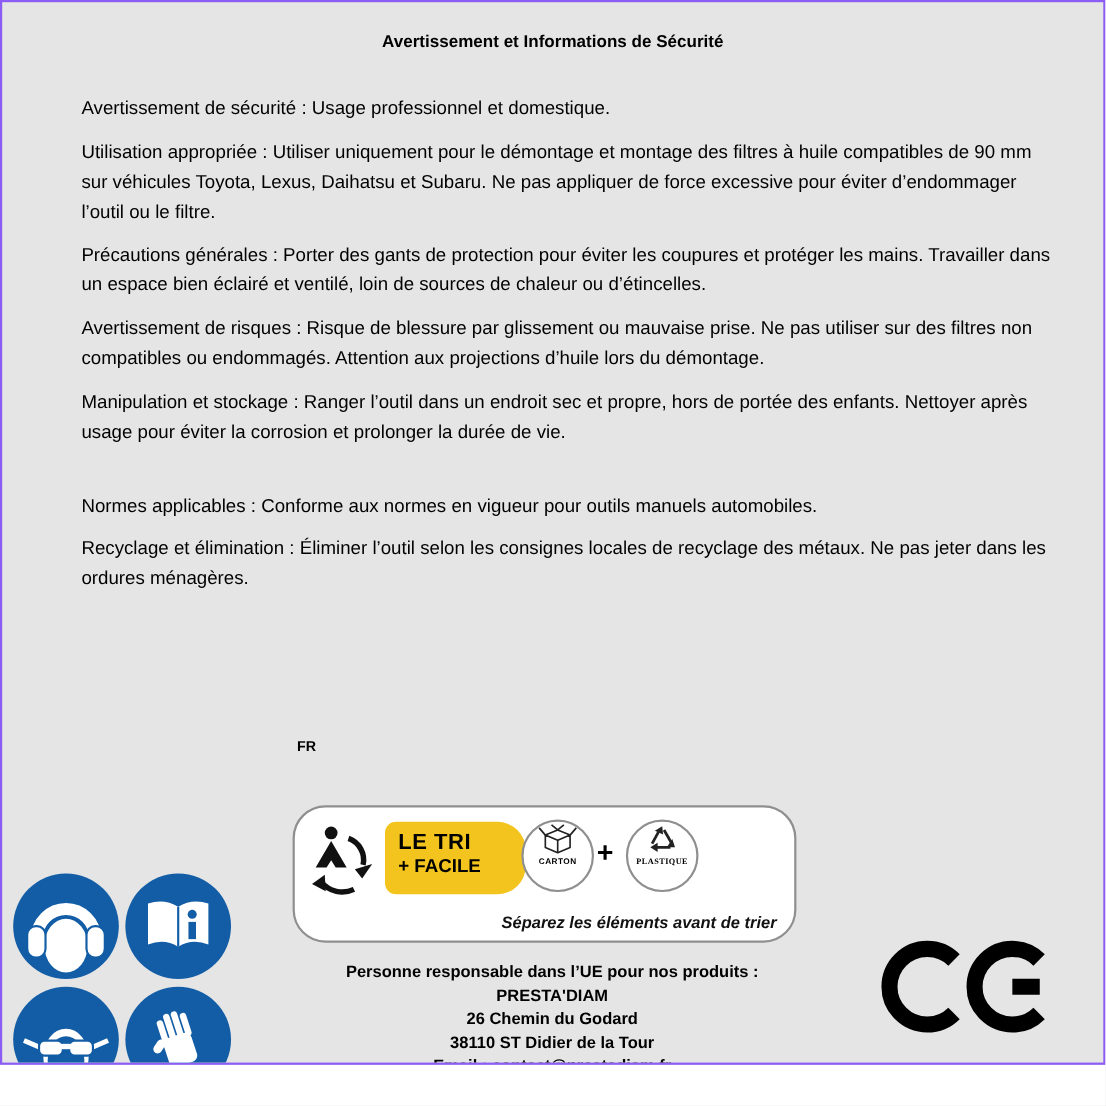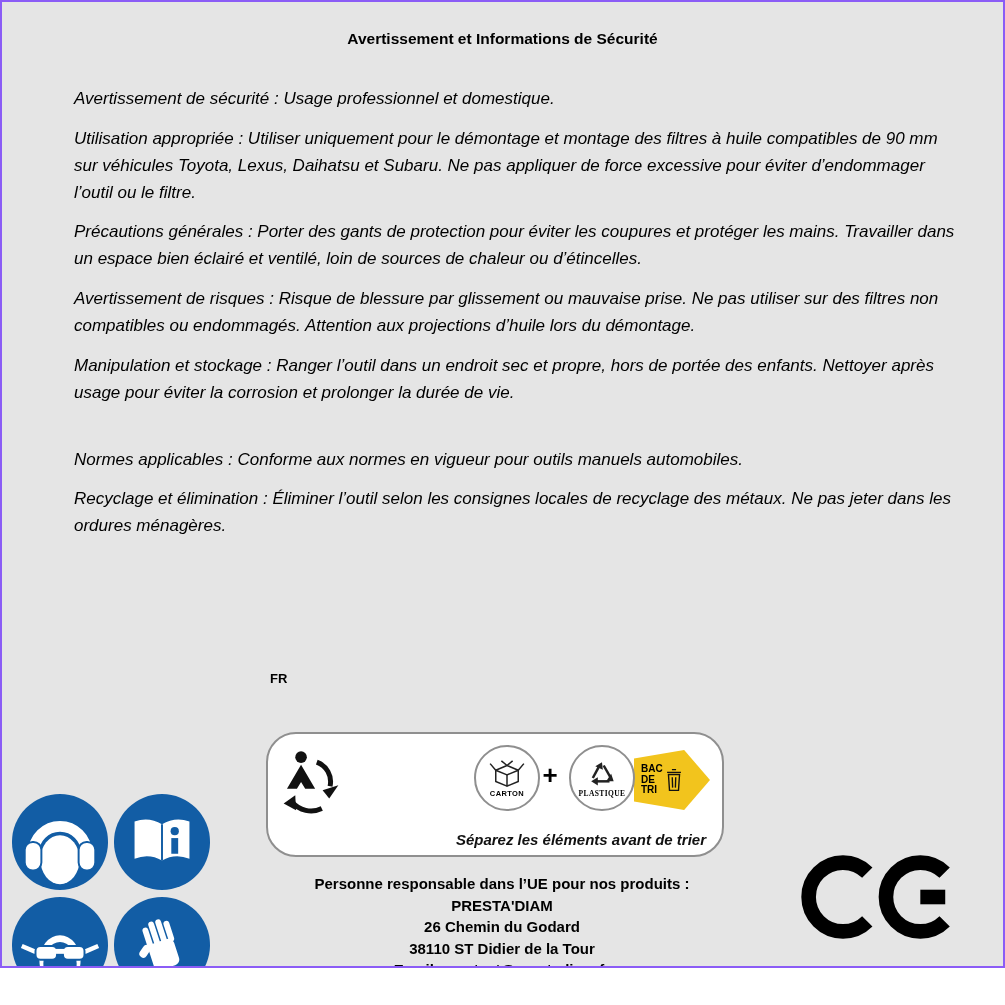--- a/index.html
+++ b/index.html
@@ -2,35 +2,35 @@
 <html><head>
 <meta charset="utf-8">
 <style>
   * { margin:0; padding:0; box-sizing:border-box; }
   html,body { background:#fff; }
   body { width:1005px; height:1005px; font-family:"Liberation Sans","DejaVu Sans",sans-serif; color:#000; }
   .page { position:relative; width:1005px; height:968px; border:2px solid #8b5cf6; background:#e5e5e5; overflow:hidden; }
 
   .title { position:absolute; top:28px; left:0; width:100%; text-align:center; font-size:15.5px; font-weight:bold; }
 
-  .body-text { position:absolute; top:84px; left:72px; right:48px; font-size:17px; line-height:1.58;font-style:italic; }
+  .body-text { position:absolute; top:84px; left:72px; right:48px; font-size:17px; line-height:1.58; }
   .body-text p { margin:0 0 13px 0; }
   .body-text p.gap-before { margin-top:40px; }
 
   .icon-grid { position:absolute; left:9px; top:791px; display:grid; grid-template-columns:98px 98px; grid-auto-rows:98px; gap:5px 4px; }
   .icon-grid svg { width:98px; height:98px; display:block; }
 
   .fr-label { position:absolute; left:268px; top:669px; font-size:13px; font-weight:bold; }
 
   .tri-box { position:absolute; left:264px; top:730px; width:458px; height:125px; border:2px solid #8f8f8f; border-radius:30px; background:#fff; }
   .triman { position:absolute; left:14px; top:8px; width:58px; height:90px; }
   .tri-yellow { position:absolute; left:82px; top:13px; width:128px; height:66px; background:#f2c41d; border-radius:10px 26px 26px 10px; padding:8px 0 0 12px; }
   .tri-line1 { font-size:20px; font-weight:800; letter-spacing:.5px; }
   .tri-line2 { font-size:17px; font-weight:800; }
-  .tri-circle { position:absolute; top:11px; width:66px; height:66px; border:2px solid #8f8f8f; border-radius:50%; background:#fff; display:flex; flex-direction:column; align-items:center; justify-content:center; z-index:1; }
+  .tri-circle { position:absolute; top:11px; width:66px; height:66px; border:2px solid #8f8f8f; border-radius:50%; background:#fff; display:flex; flex-direction:column; align-items:center; justify-content:flex-start; z-index:1; }
   .tri-circle.carton { left:206px; }
   .tri-circle.plastique { left:301px;font-family:Liberation Serif, serif; }
   .circ-label { font-size:7.5px; font-weight:bold; letter-spacing:.4px; margin-top:1px; }
   .tri-plus { position:absolute; left:270px; top:26px; width:24px; text-align:center; font-size:26px; font-weight:bold; z-index:2; }
   .tri-pennant { position:absolute; left:366px; top:16px; width:76px; height:60px; background:#f2c41d;
                  clip-path:polygon(0% 14%, 66% 0%, 100% 50%, 66% 100%, 0% 86%);
                  display:flex; align-items:center; padding-left:7px; gap:2px; }
   .bac-lines { font-size:10px; font-weight:800; line-height:1.05; }
   .tri-pennant svg { width:18px; height:32px; }
   .tri-tagline { position:absolute; right:16px; bottom:7px; font-size:15px; font-style:italic; font-weight:bold; color:#111; }
@@ -101,20 +101,24 @@
   <div class="tri-box">
     <svg class="triman" viewBox="0 0 70 96">
       <circle cx="23" cy="12" r="7" fill="#111"></circle>
       <path d="M23 21 L6 50 L18 50 L23 42 L28 50 L40 50 Z" fill="#111"></path>
       <path d="M42 18 A 25 25 0 0 1 58 47" fill="none" stroke="#111" stroke-width="6"></path>
       <path d="M49 52 L68 46 L57 62 Z" fill="#111"></path>
       <path d="M12 66 A 30 30 0 0 0 48 74" fill="none" stroke="#111" stroke-width="6"></path>
       <path d="M16 58 L2 68 L17 76 Z" fill="#111"></path>
     </svg>
 
+    <div class="tri-yellow">
+      <div class="tri-line1">LE TRI</div>
+      <div class="tri-line2">+ FACILE</div>
+    </div>
 
     <div class="tri-circle carton">
       <svg viewBox="0 0 44 32" width="42" height="30">
         <g fill="none" stroke="#222" stroke-width="1.6" stroke-linejoin="round">
           <path d="M10 13 L22 18 L34 13 L34 25 L22 30 L10 25 Z"></path>
           <path d="M22 18 L22 30"></path>
           <path d="M10 13 L22 8 L34 13"></path>
           <path d="M10 13 L4 6 M34 13 L40 6"></path>
           <path d="M22 8 L16 3 M22 8 L28 3"></path>
         </g>
@@ -133,35 +137,20 @@
         </g>
         <g fill="#222">
           <path d="M34 28 L25 28 L31 19 Z"></path>
           <path d="M7 28 L15 23 L15 33 Z"></path>
           <path d="M20 5 L12 10 L21 14 Z"></path>
         </g>
       </svg>
       <div class="circ-label">PLASTIQUE</div>
     </div>
 
-    <div class="tri-pennant">
-      <div class="bac-lines">
-        <div>BAC</div>
-        <div>DE</div>
-        <div>TRI</div>
-      </div>
-      <svg viewBox="0 0 26 36">
-        <g fill="none" stroke="#111" stroke-width="2">
-          <path d="M10 3 L16 3"></path>
-          <path d="M3 7 L23 7"></path>
-          <path d="M5 10 L21 10 L19.5 33 L6.5 33 Z"></path>
-          <path d="M10.5 14 L11 29 M15.5 14 L15 29"></path>
-        </g>
-      </svg>
-    </div>
 
     <div class="tri-tagline">Séparez les éléments avant de trier</div>
   </div>
 
   <div class="address">
     <div>Personne responsable dans l’UE pour nos produits :</div>
     <div>PRESTA'DIAM</div>
     <div>26 Chemin du Godard</div>
     <div>38110 ST Didier de la Tour</div>
     <div>Email : contact@prestadiam.fr</div>

